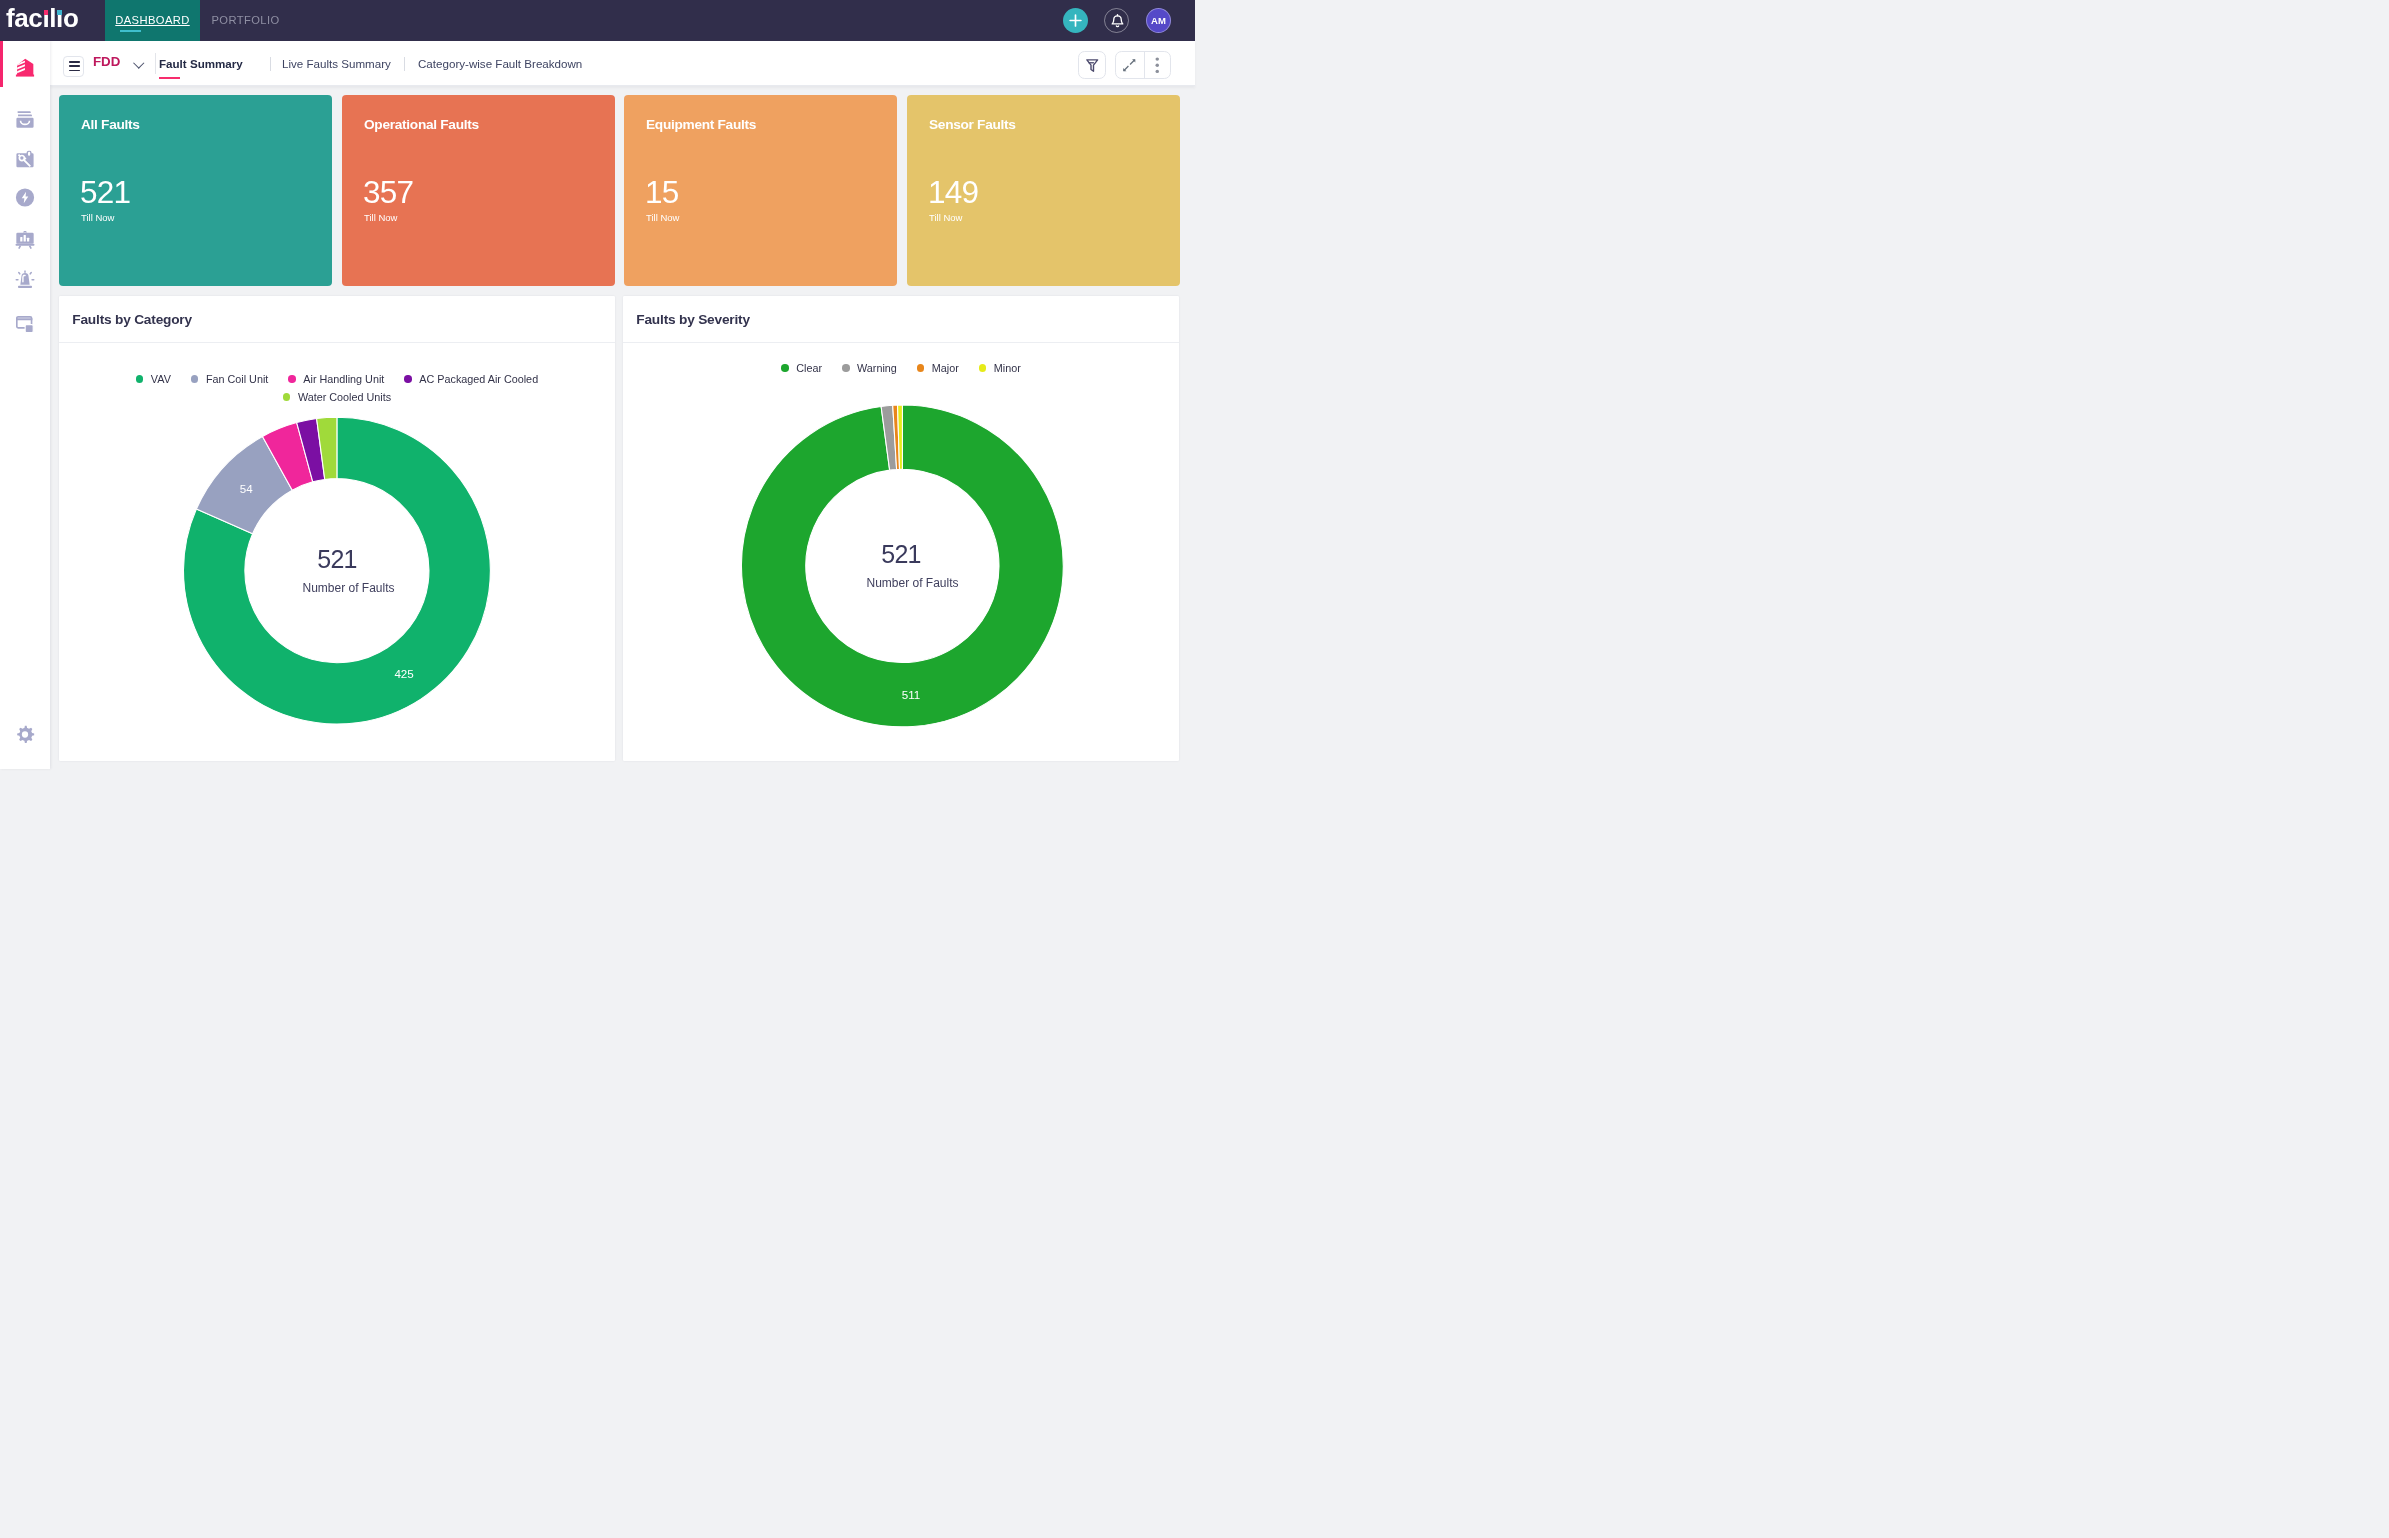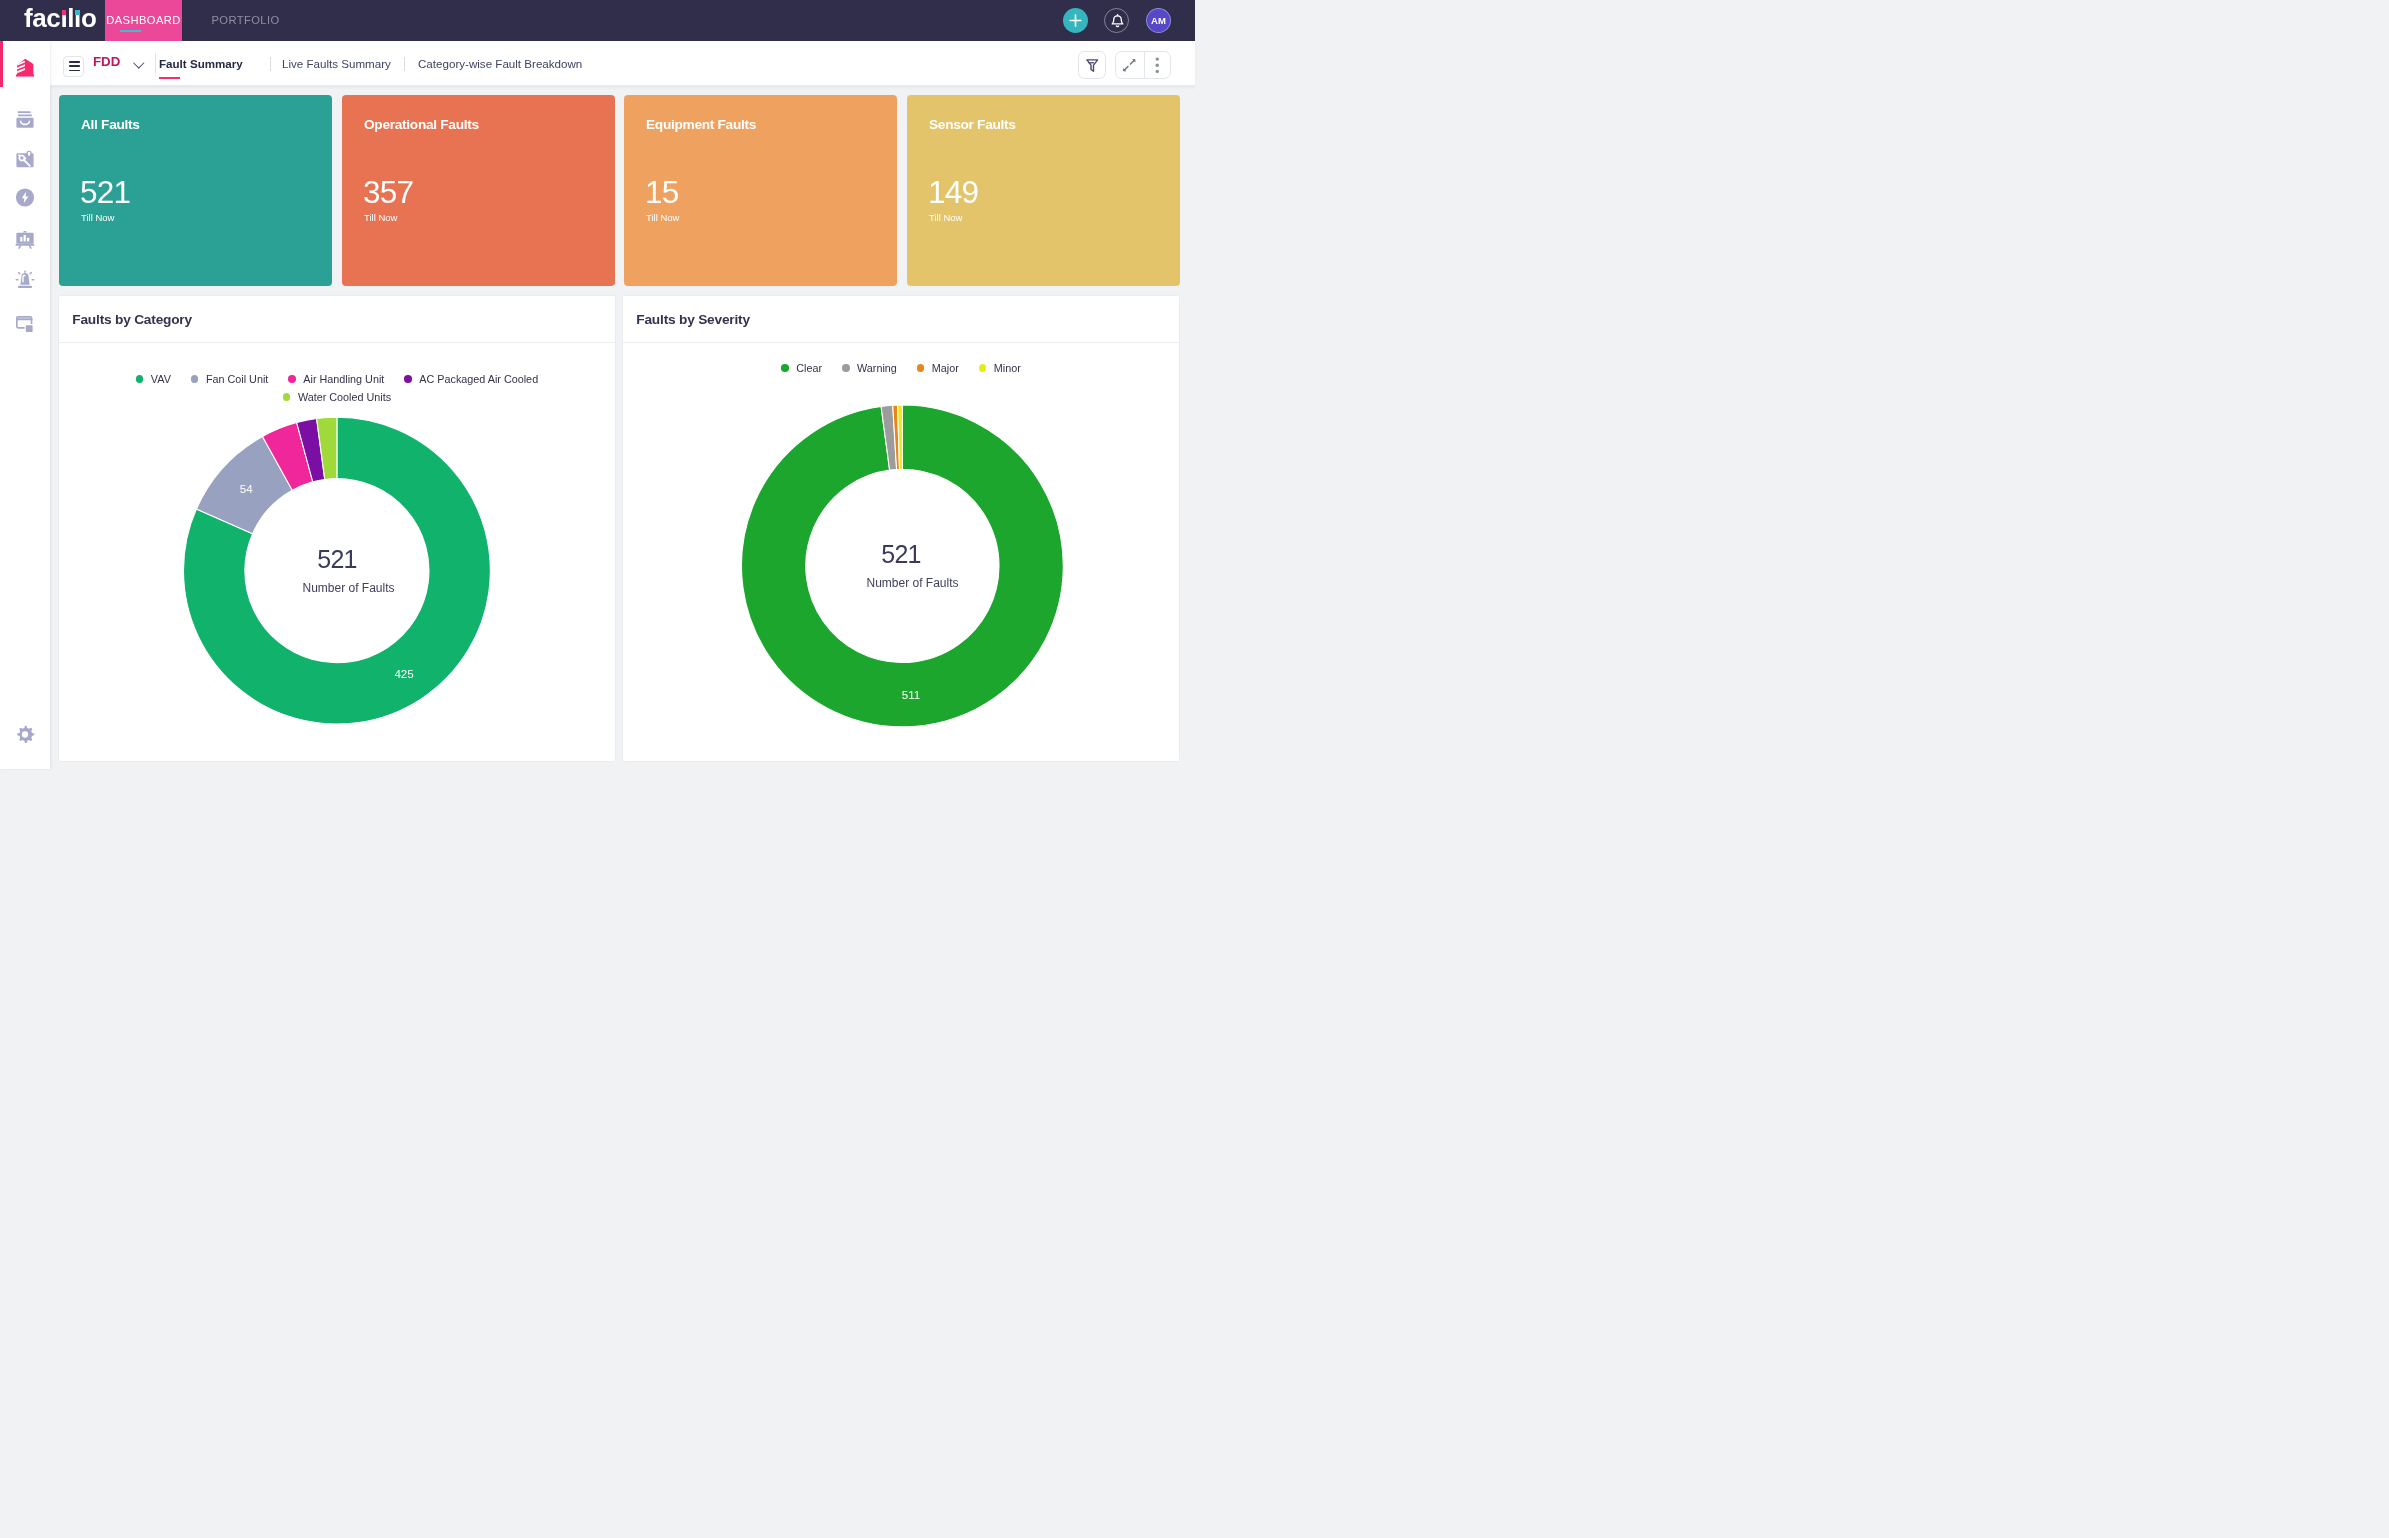--- a/index.html
+++ b/index.html
@@ -1,25 +1,25 @@
 <!DOCTYPE html>
 <html style="font-size:13.3px"><head>
 <meta charset="utf-8">
 <style>
 * { margin:0; padding:0; box-sizing:border-box; }
 html,body { width:1195px; height:769px; font-family:"Liberation Sans", sans-serif; background:#F1F2F4; overflow:hidden; }
 .abs { position:absolute; }
 
 
 .topnav { position:absolute; left:0; top:0; width:1195px; height:41px; background:#312E4B; z-index:30; }
-.logo { position:absolute; left:24px; top:2.5px; font-size:26px; font-weight:bold; color:#fff; letter-spacing:-0.4px; }
+.logo { position:absolute; left:6px; top:2.5px; font-size:26px; font-weight:bold; color:#fff; letter-spacing:-0.4px; }
 .logo .i { position:relative; }
 .logo .i .dot { position:absolute; left:1.2px; top:7.9px; width:4.3px; height:4.5px; }
 .navtab { position:absolute; top:0; height:41px; line-height:41px; font-size:11.2px; letter-spacing:0.4px; text-align:center; }
-.tab-dash { left:105px; width:77px; background:#ec4899; color:#fff; }
+.tab-dash { left:105px; width:95px; background:#0f766e; color:#fff;text-decoration:underline; }
 .tab-dash .ul { position:absolute; left:14.5px; top:29.5px; width:21.6px; height:2.5px; background:#3FBFCD; }
 .tab-port { left:200px; width:91px; color:#8F8FA3; }
 .navcirc { position:absolute; top:8.3px; width:25px; height:25px; border-radius:50%; }
 
 
 .sidebar { position:absolute; left:0; top:41px; width:50px; height:728px; background:#fff; box-shadow:0.8px 0 2.5px rgba(40,40,70,0.08); z-index:20; }
 .active-bar { position:absolute; left:0; top:0; width:2.5px; height:46px; background:#F5256D; }
 .sideicon { position:absolute; left:50%; transform:translate(-50%,-50%); }
 
 

